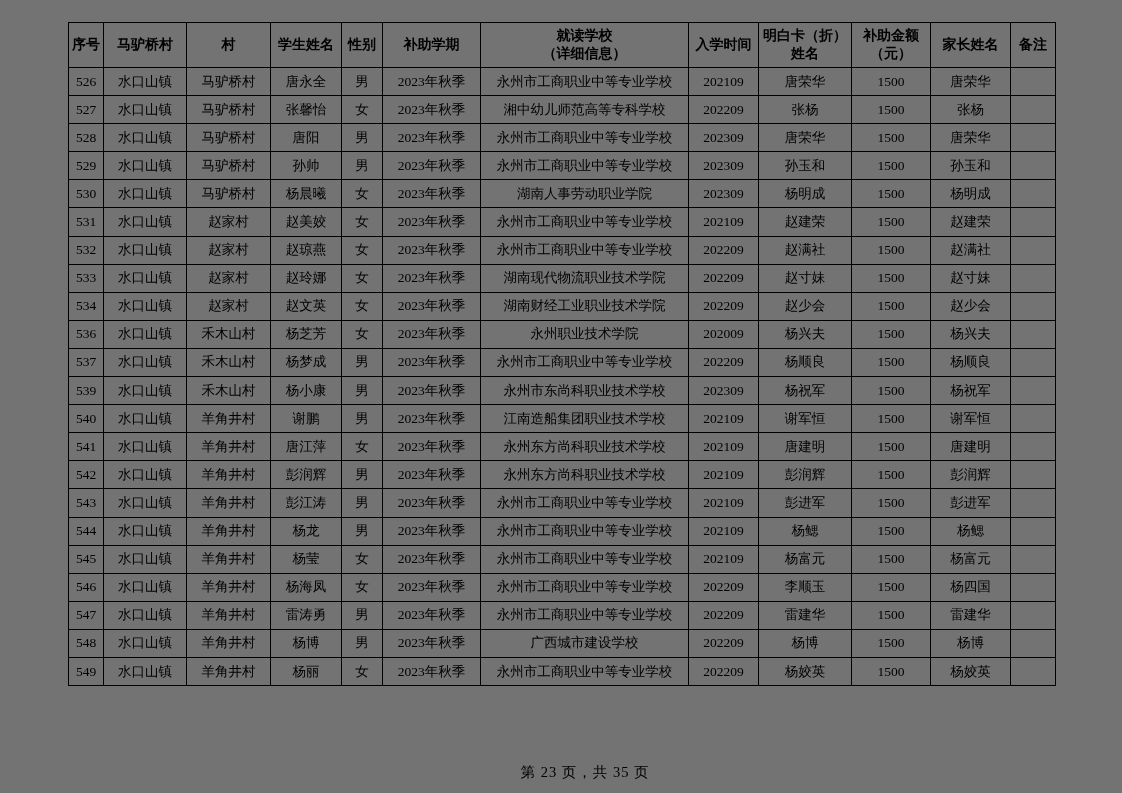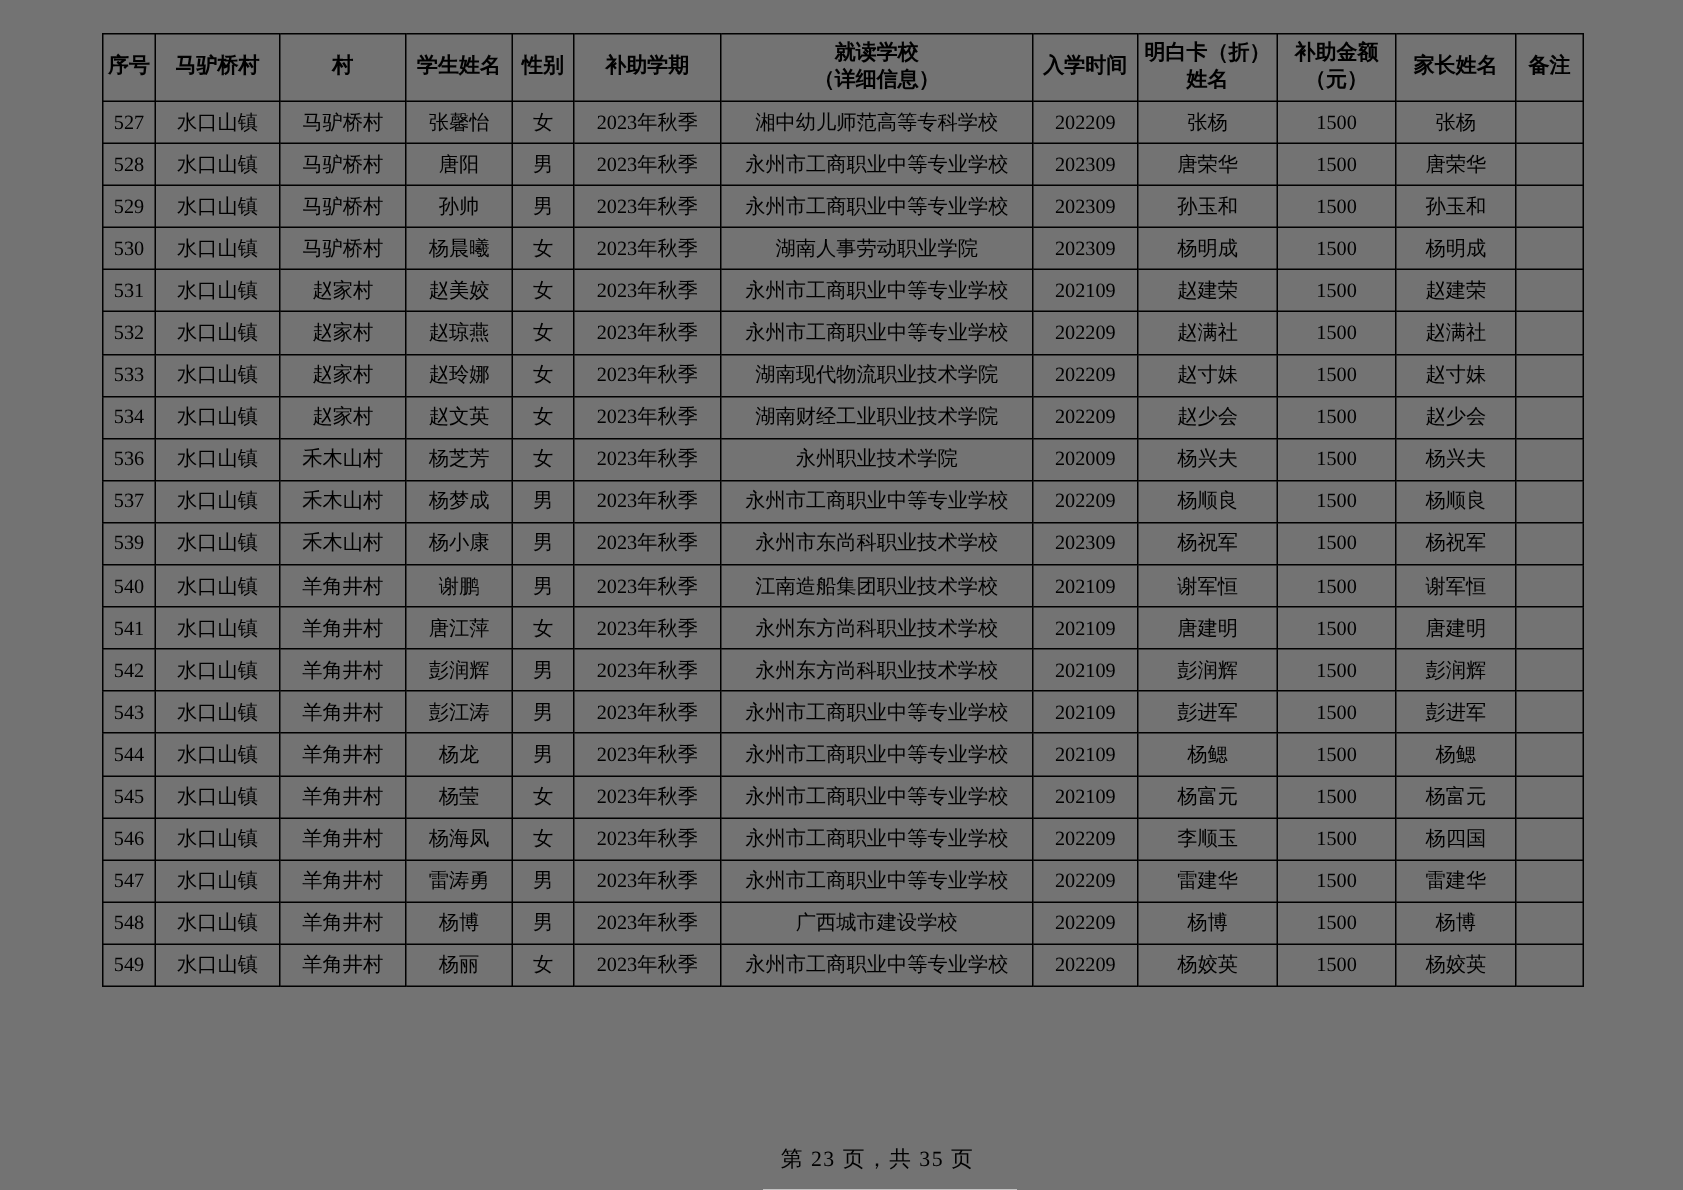--- a/index.html
+++ b/index.html
@@ -101,20 +101,34 @@
           <th>明白卡（折）
 姓名</th>
           <th>补助金额
 （元）</th>
           <th>家长姓名</th>
           <th>备注</th>
         </tr>
     </thead>
     <tbody>
         <tr>
+          <td>526</td>
+          <td>水口山镇</td>
+          <td>马驴桥村</td>
+          <td>唐永全</td>
+          <td>男</td>
+          <td>2023年秋季</td>
+          <td>永州市工商职业中等专业学校</td>
+          <td>202109</td>
+          <td>唐荣华</td>
+          <td>1500</td>
+          <td>唐荣华</td>
+          <td></td>
+        </tr>
+        <tr>
           <td>527</td>
           <td>水口山镇</td>
           <td>马驴桥村</td>
           <td>张馨怡</td>
           <td>女</td>
           <td>2023年秋季</td>
           <td>湘中幼儿师范高等专科学校</td>
           <td>202209</td>
           <td>张杨</td>
           <td>1500</td>

